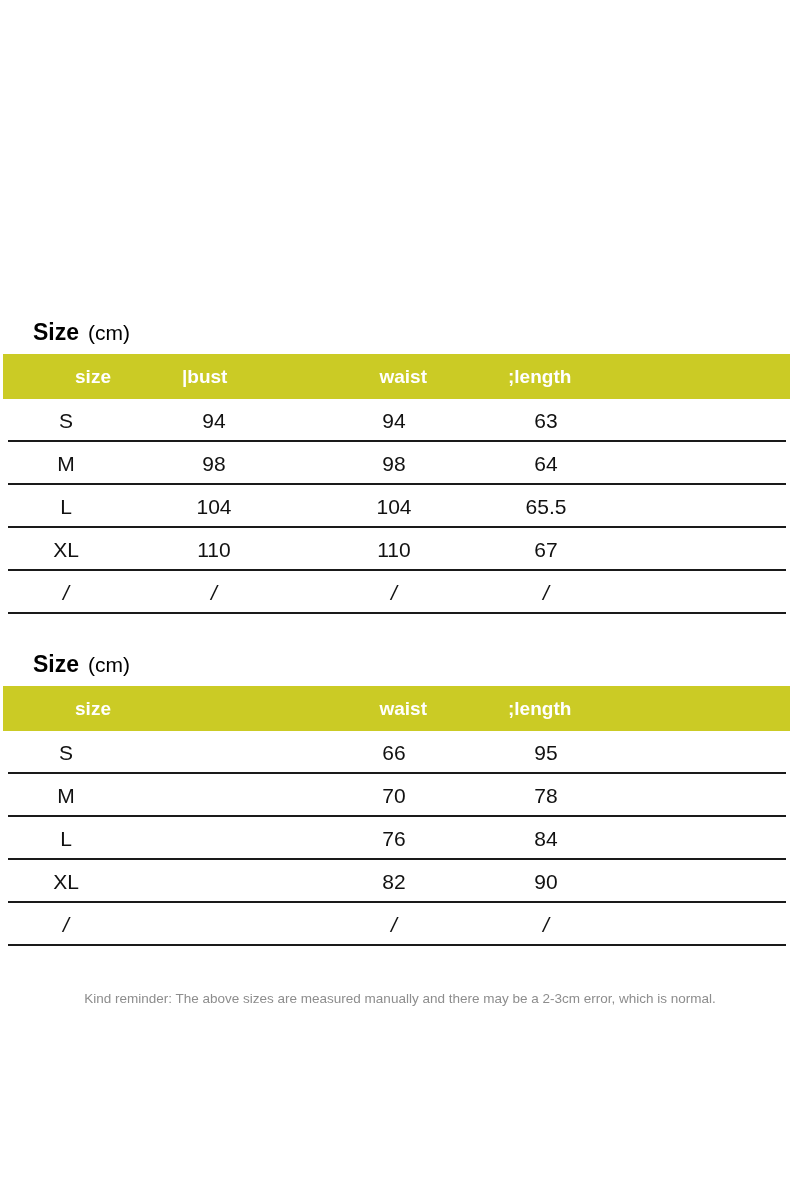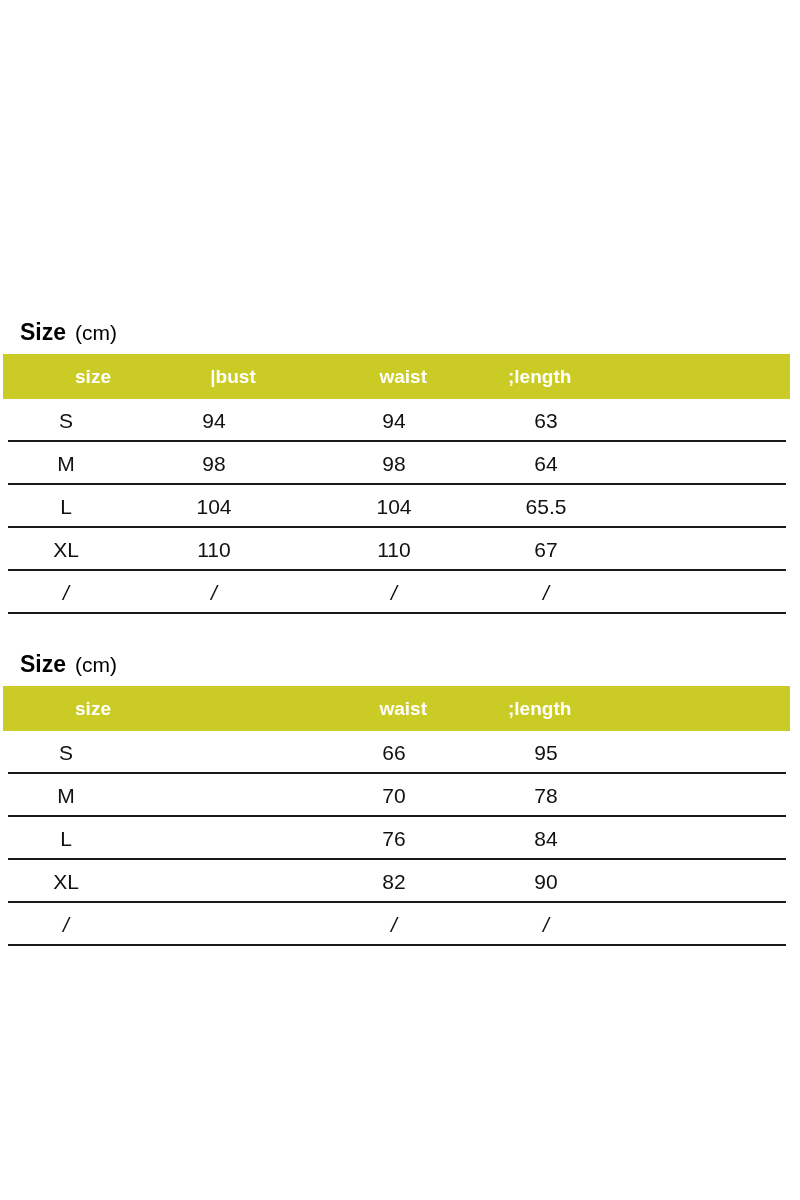--- a/index.html
+++ b/index.html
@@ -30,21 +30,21 @@
     height: 310px;
   }
 
   
   .size-section {
     position: relative;
     width: 800px;
   }
 
   .section-title {
-    padding-left: 20px;
+    padding-left: 33px;
     font-size: 23px;
     color: #000000;
     letter-spacing: 0px;
     height: 44px;
     line-height: 44px;
     white-space: nowrap;
   }
   .section-title .title-main {
     font-weight: bold;
     font-size: 23px;
@@ -77,21 +77,21 @@
     height: 45px;
     line-height: 45px;
     color: #ffffff;
     font-size: 19px;
     font-weight: bold;
     white-space: nowrap;
   }
 
   
   .h-size   { left: 55px;  width: 70px;  text-align: center; }
-  .h-bust   { left: 194px; width: 72px;  text-align: center; }
+  .h-bust   { left: 179px; width: 72px;  text-align: left; }
   .h-waist  { left: 348px; width: 76px;  text-align: right; }
   .h-length { left: 505px; width: 74px;  text-align: left;   }
 
   
   .data-row {
     position: relative;
     height: 43px;
     border-bottom: 2px solid #1a1a1a;
     margin: 0 14px 0 8px;
     width: 778px;
@@ -242,15 +242,16 @@
       <div class="data-row slash-row">
         <div class="dcell c-size">/</div>
         <div class="dcell c-waist">/</div>
         <div class="dcell c-length">/</div>
       </div>
 
     </div>
   </div>
 
   <div class="footer-note">
+    <span class="note-line">Kind reminder: The above sizes are measured manually and there may be a 2-3cm error, which is normal.</span>
   </div>
 
 </div>
 
 </body></html>

